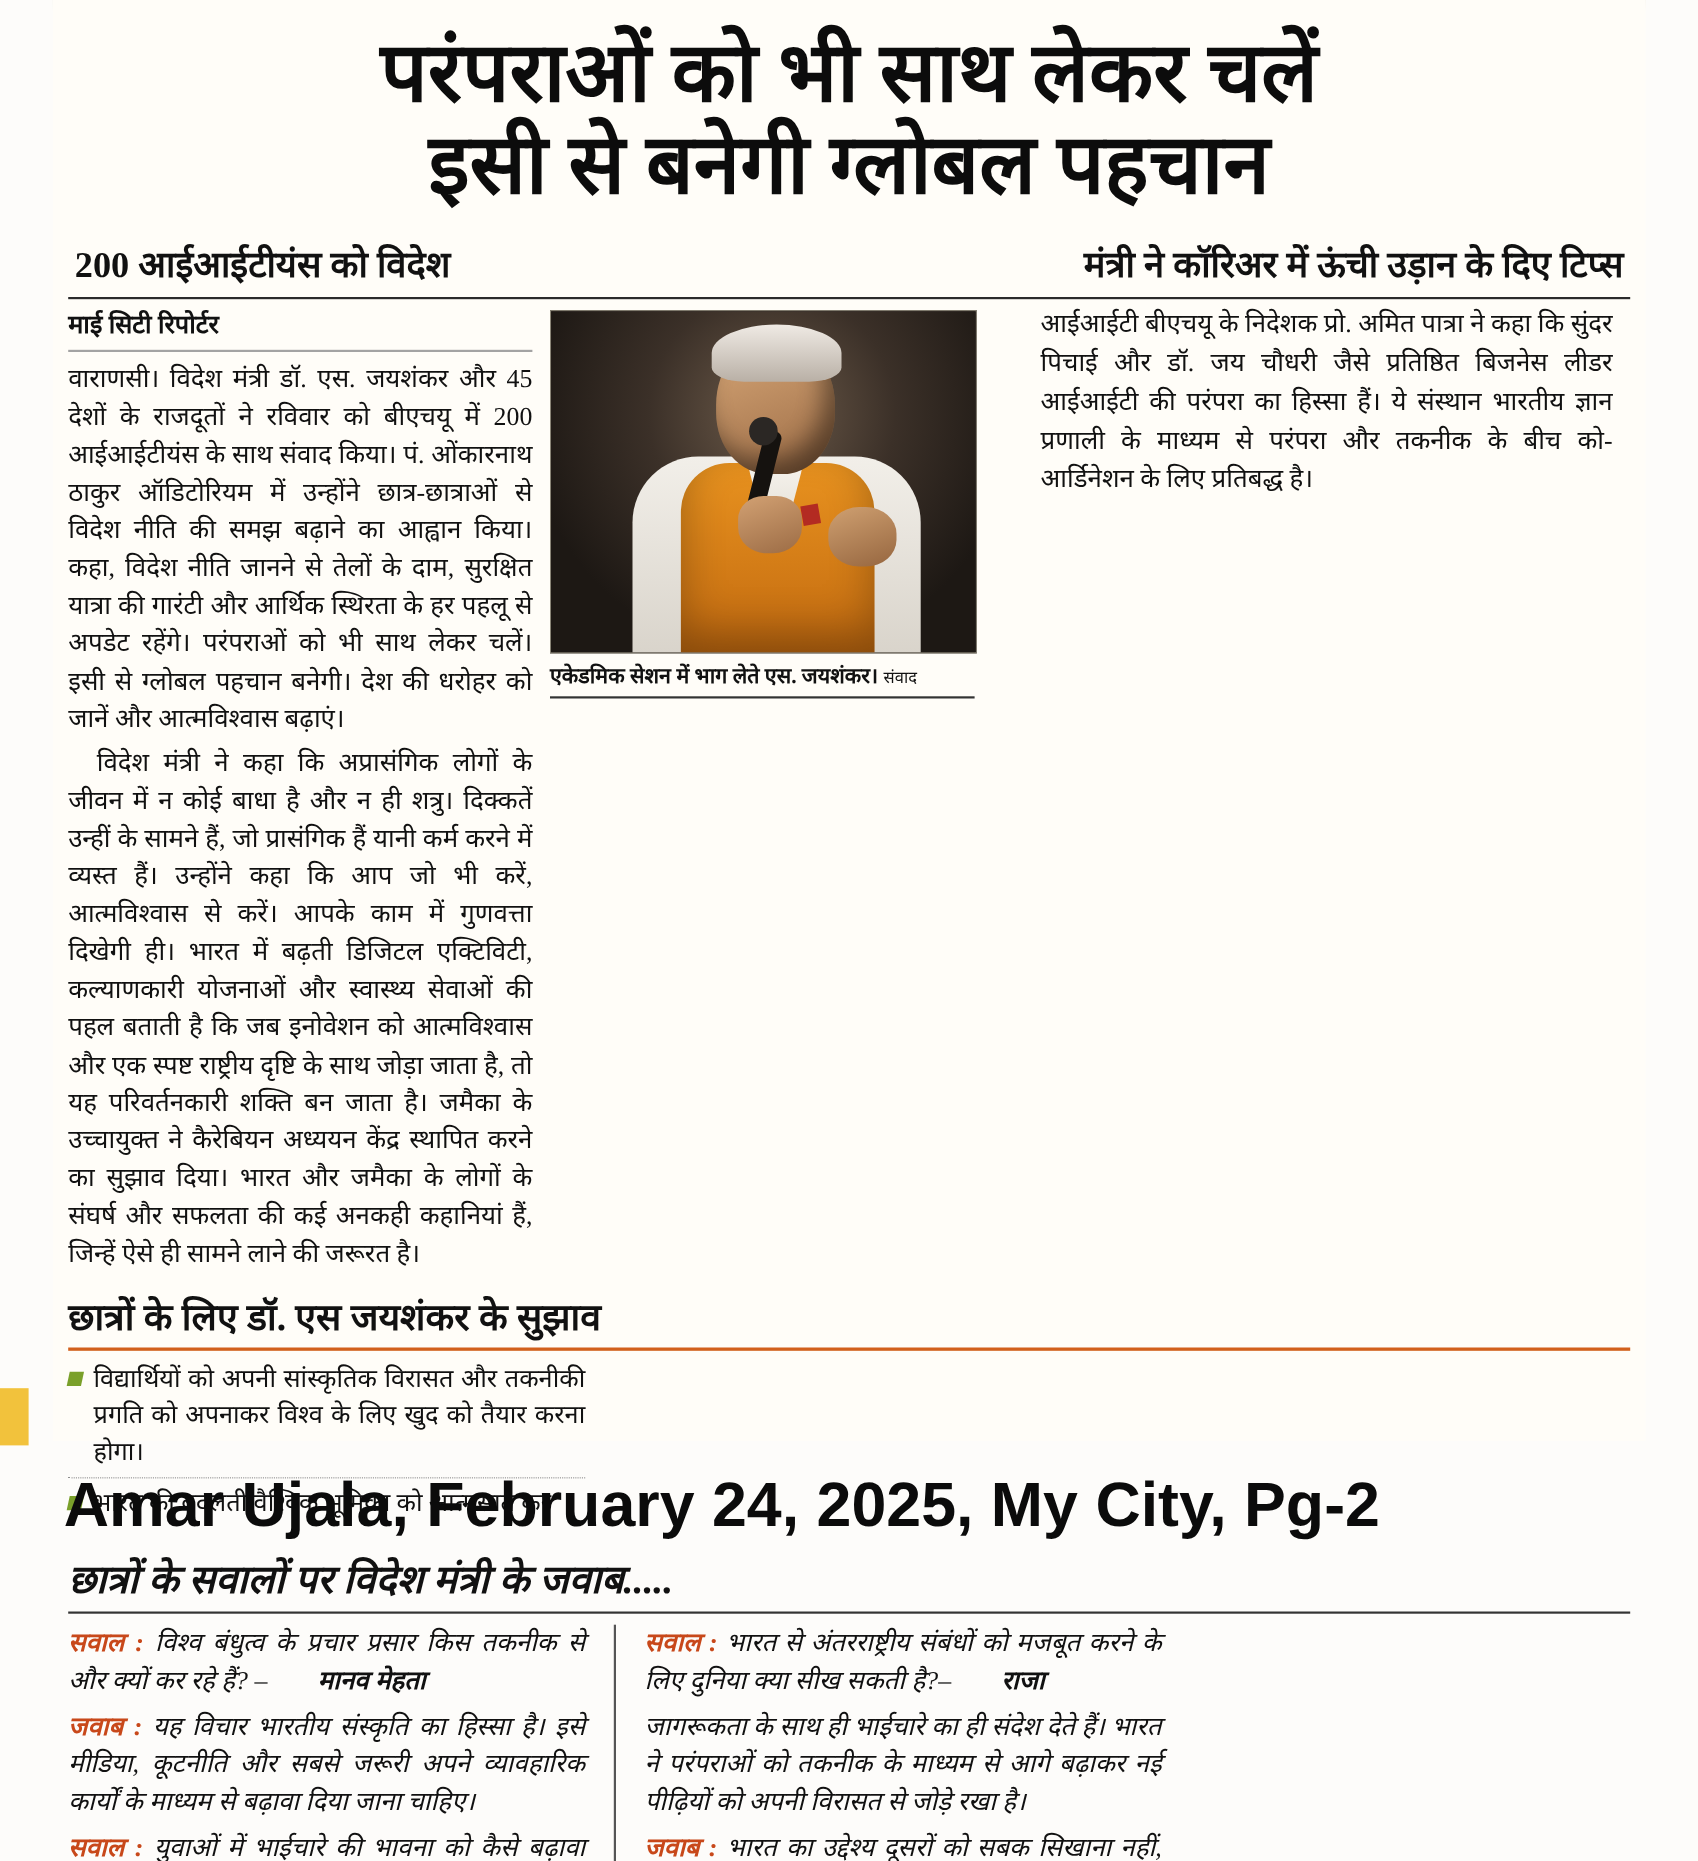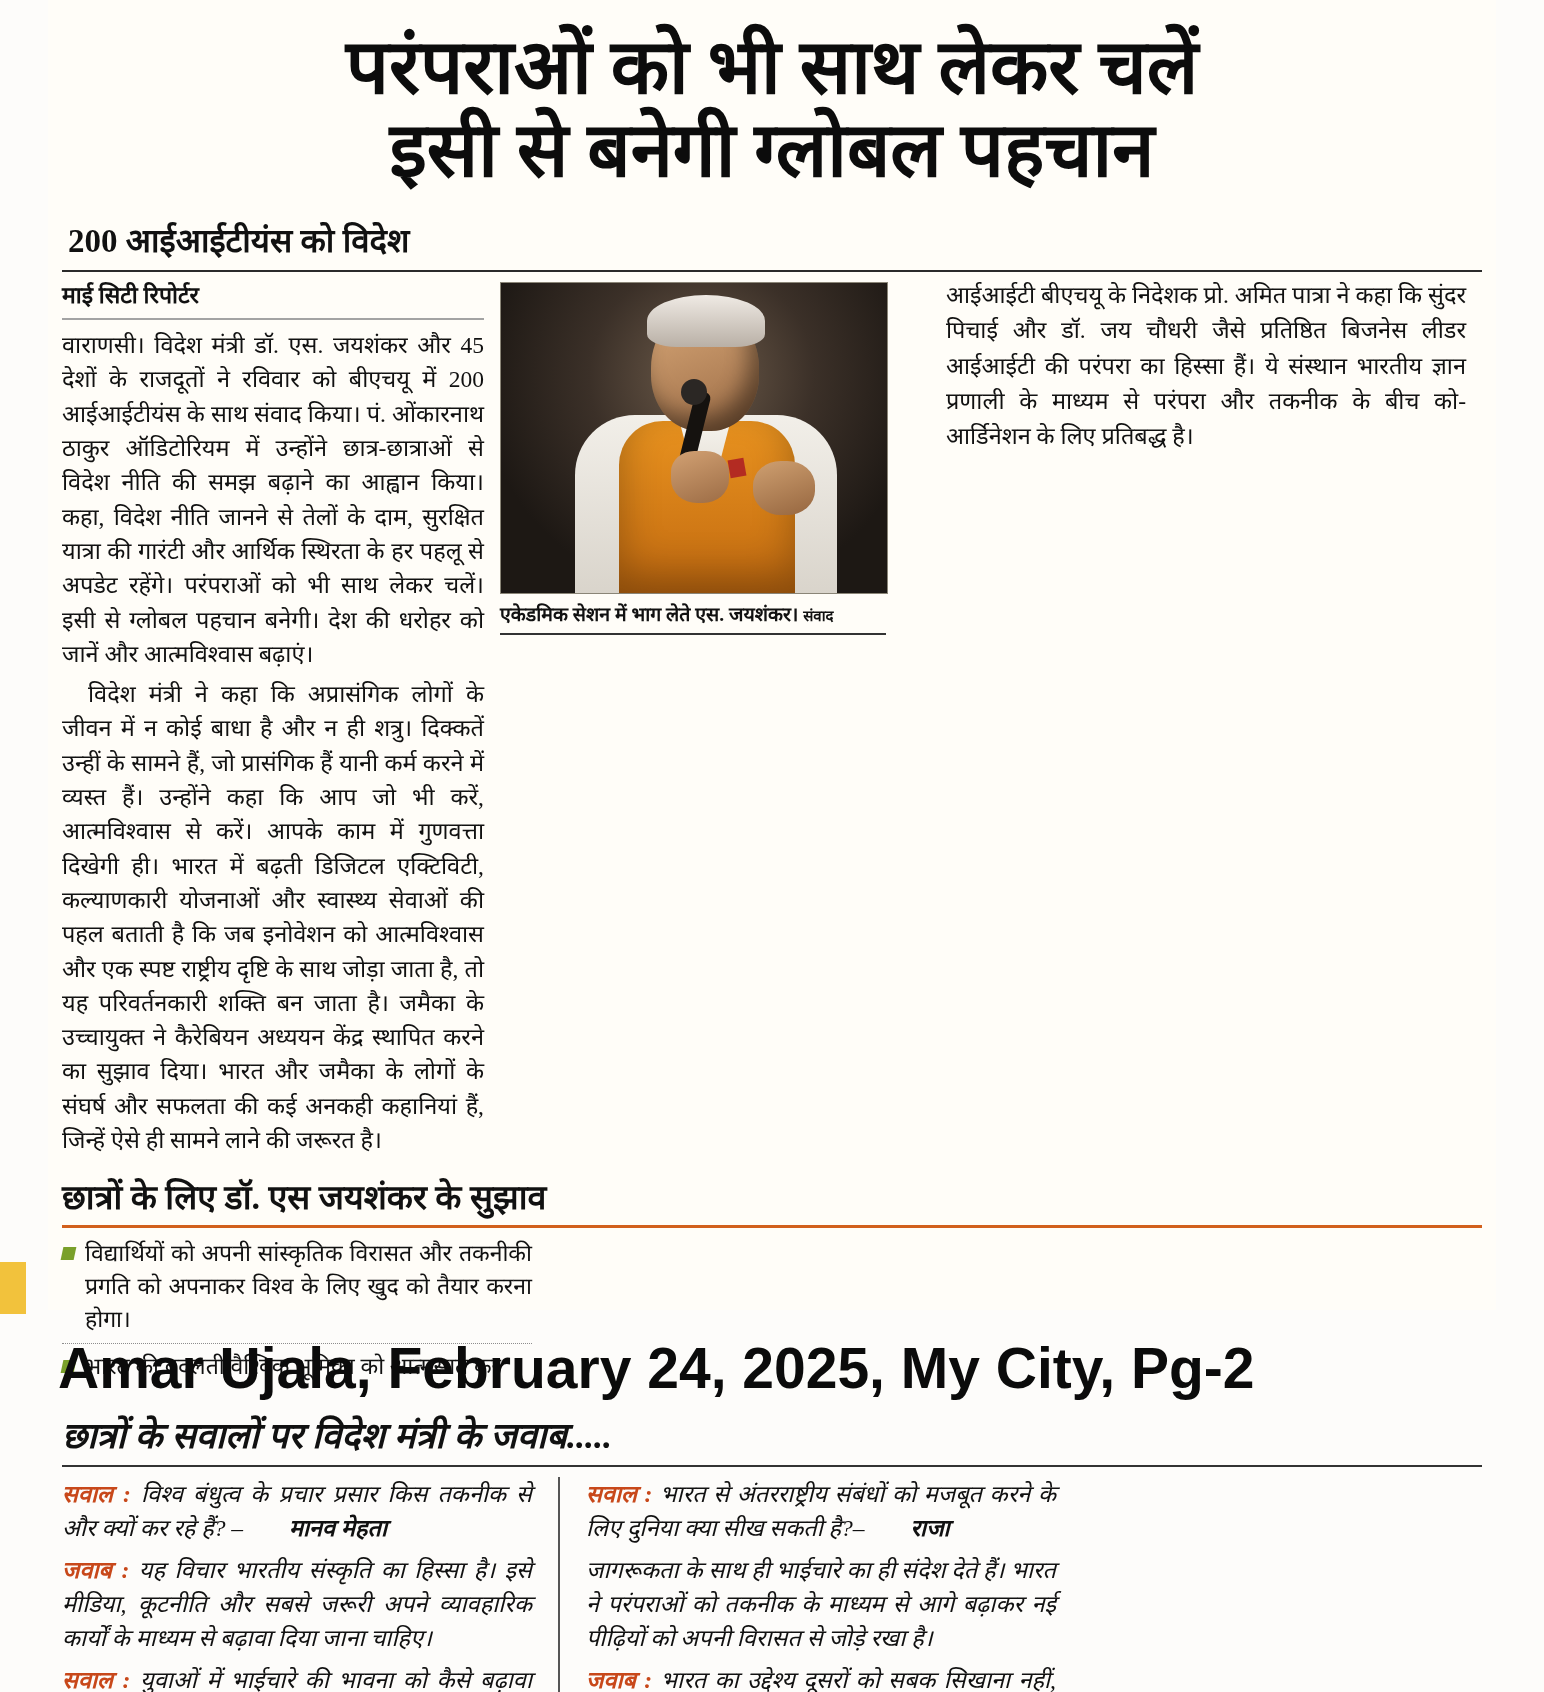--- a/index.html
+++ b/index.html
@@ -220,21 +220,21 @@
   .photo-caption {
     font-size: 19.5px;
     font-weight: bold;
     margin-top: 6px;
     padding-bottom: 6px;
     border-bottom: 2px solid #333;
     width: 386px;
   }
   .photo-caption .src {
     font-size: 15px;
-    font-weight: bold;
+    font-weight: normal;
   }
 
   
   .right-lead {
     font-style: italic;
     font-weight: bold;
     font-size: 29px;
     line-height: 1.32;
     margin: 0 0 8px 0;
   }
@@ -350,20 +350,21 @@
 
   <div class="clipping">
 
     <div class="headline">
       <div class="line1">परंपराओं को भी साथ लेकर चलें</div>
       <div class="line2">इसी से बनेगी ग्लोबल पहचान</div>
     </div>
 
     <div class="subhead-row">
       <div class="subhead left">200 आईआईटीयंस को विदेश</div>
+      <div class="subhead right">मंत्री ने कॉरिअर में ऊंची उड़ान के दिए टिप्स</div>
     </div>
     <div class="rule"></div>
 
     <div class="body-wrap">
 
       <div class="col-left">
         <div class="byline">माई सिटी रिपोर्टर</div>
         <p class="article first">वाराणसी। विदेश मंत्री डॉ. एस. जयशंकर और 45 देशों के राजदूतों ने रविवार को बीएचयू में 200 आईआईटीयंस के साथ संवाद किया। पं. ओंकारनाथ ठाकुर ऑडिटोरियम में उन्होंने छात्र-छात्राओं से विदेश नीति की समझ बढ़ाने का आह्वान किया। कहा, विदेश नीति जानने से तेलों के दाम, सुरक्षित यात्रा की गारंटी और आर्थिक स्थिरता के हर पहलू से अपडेट रहेंगे। परंपराओं को भी साथ लेकर चलें। इसी से ग्लोबल पहचान बनेगी। देश की धरोहर को जानें और आत्मविश्वास बढ़ाएं।</p>
         <p class="article">विदेश मंत्री ने कहा कि अप्रासंगिक लोगों के जीवन में न कोई बाधा है और न ही शत्रु। दिक्कतें उन्हीं के सामने हैं, जो प्रासंगिक हैं यानी कर्म करने में व्यस्त हैं। उन्होंने कहा कि आप जो भी करें, आत्मविश्वास से करें। आपके काम में गुणवत्ता दिखेगी ही। भारत में बढ़ती डिजिटल एक्टिविटी, कल्याणकारी योजनाओं और स्वास्थ्य सेवाओं की पहल बताती है कि जब इनोवेशन को आत्मविश्वास और एक स्पष्ट राष्ट्रीय दृष्टि के साथ जोड़ा जाता है, तो यह परिवर्तनकारी शक्ति बन जाता है। जमैका के उच्चायुक्त ने कैरेबियन अध्ययन केंद्र स्थापित करने का सुझाव दिया। भारत और जमैका के लोगों के संघर्ष और सफलता की कई अनकही कहानियां हैं, जिन्हें ऐसे ही सामने लाने की जरूरत है।</p>
       </div>

